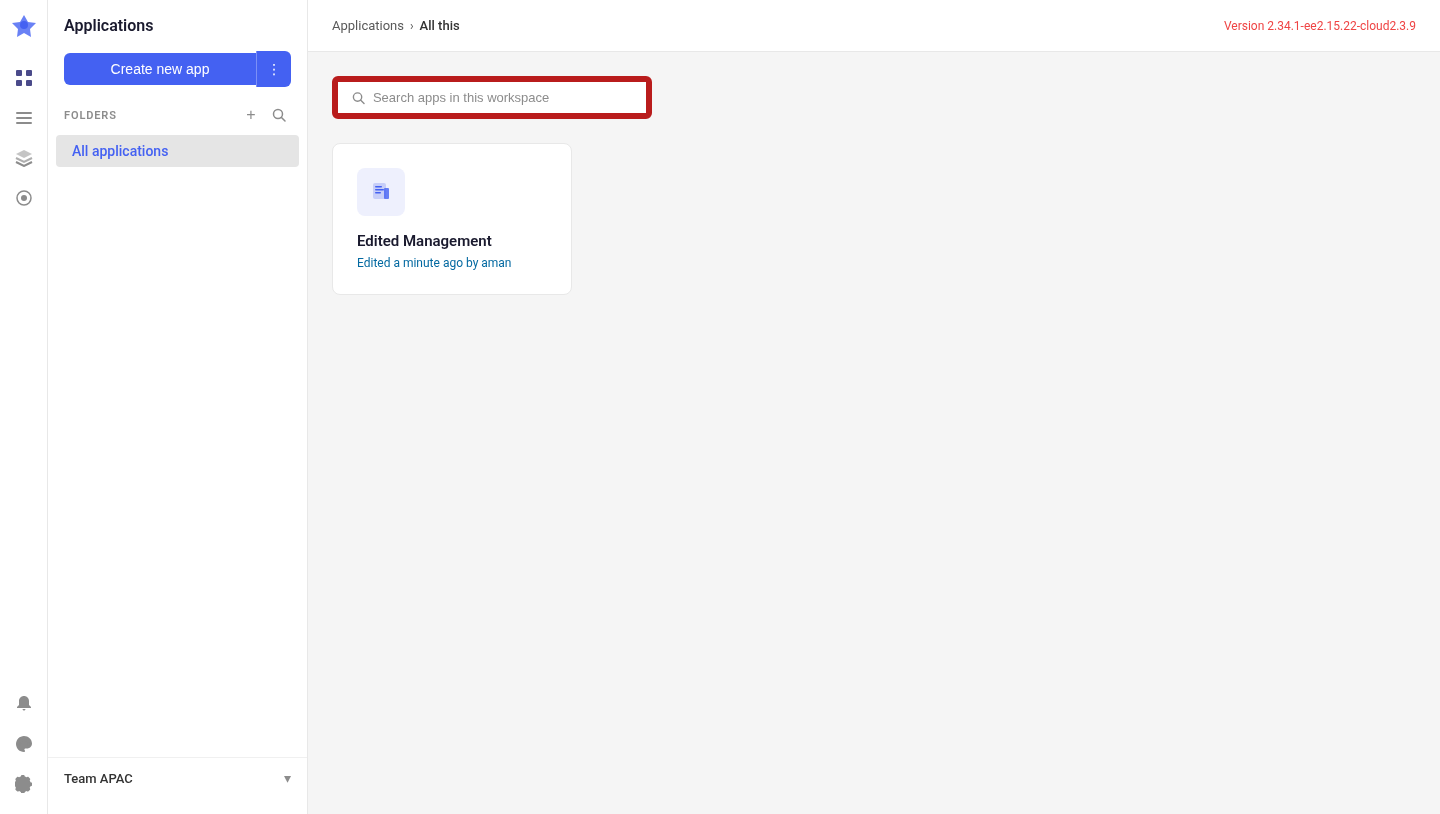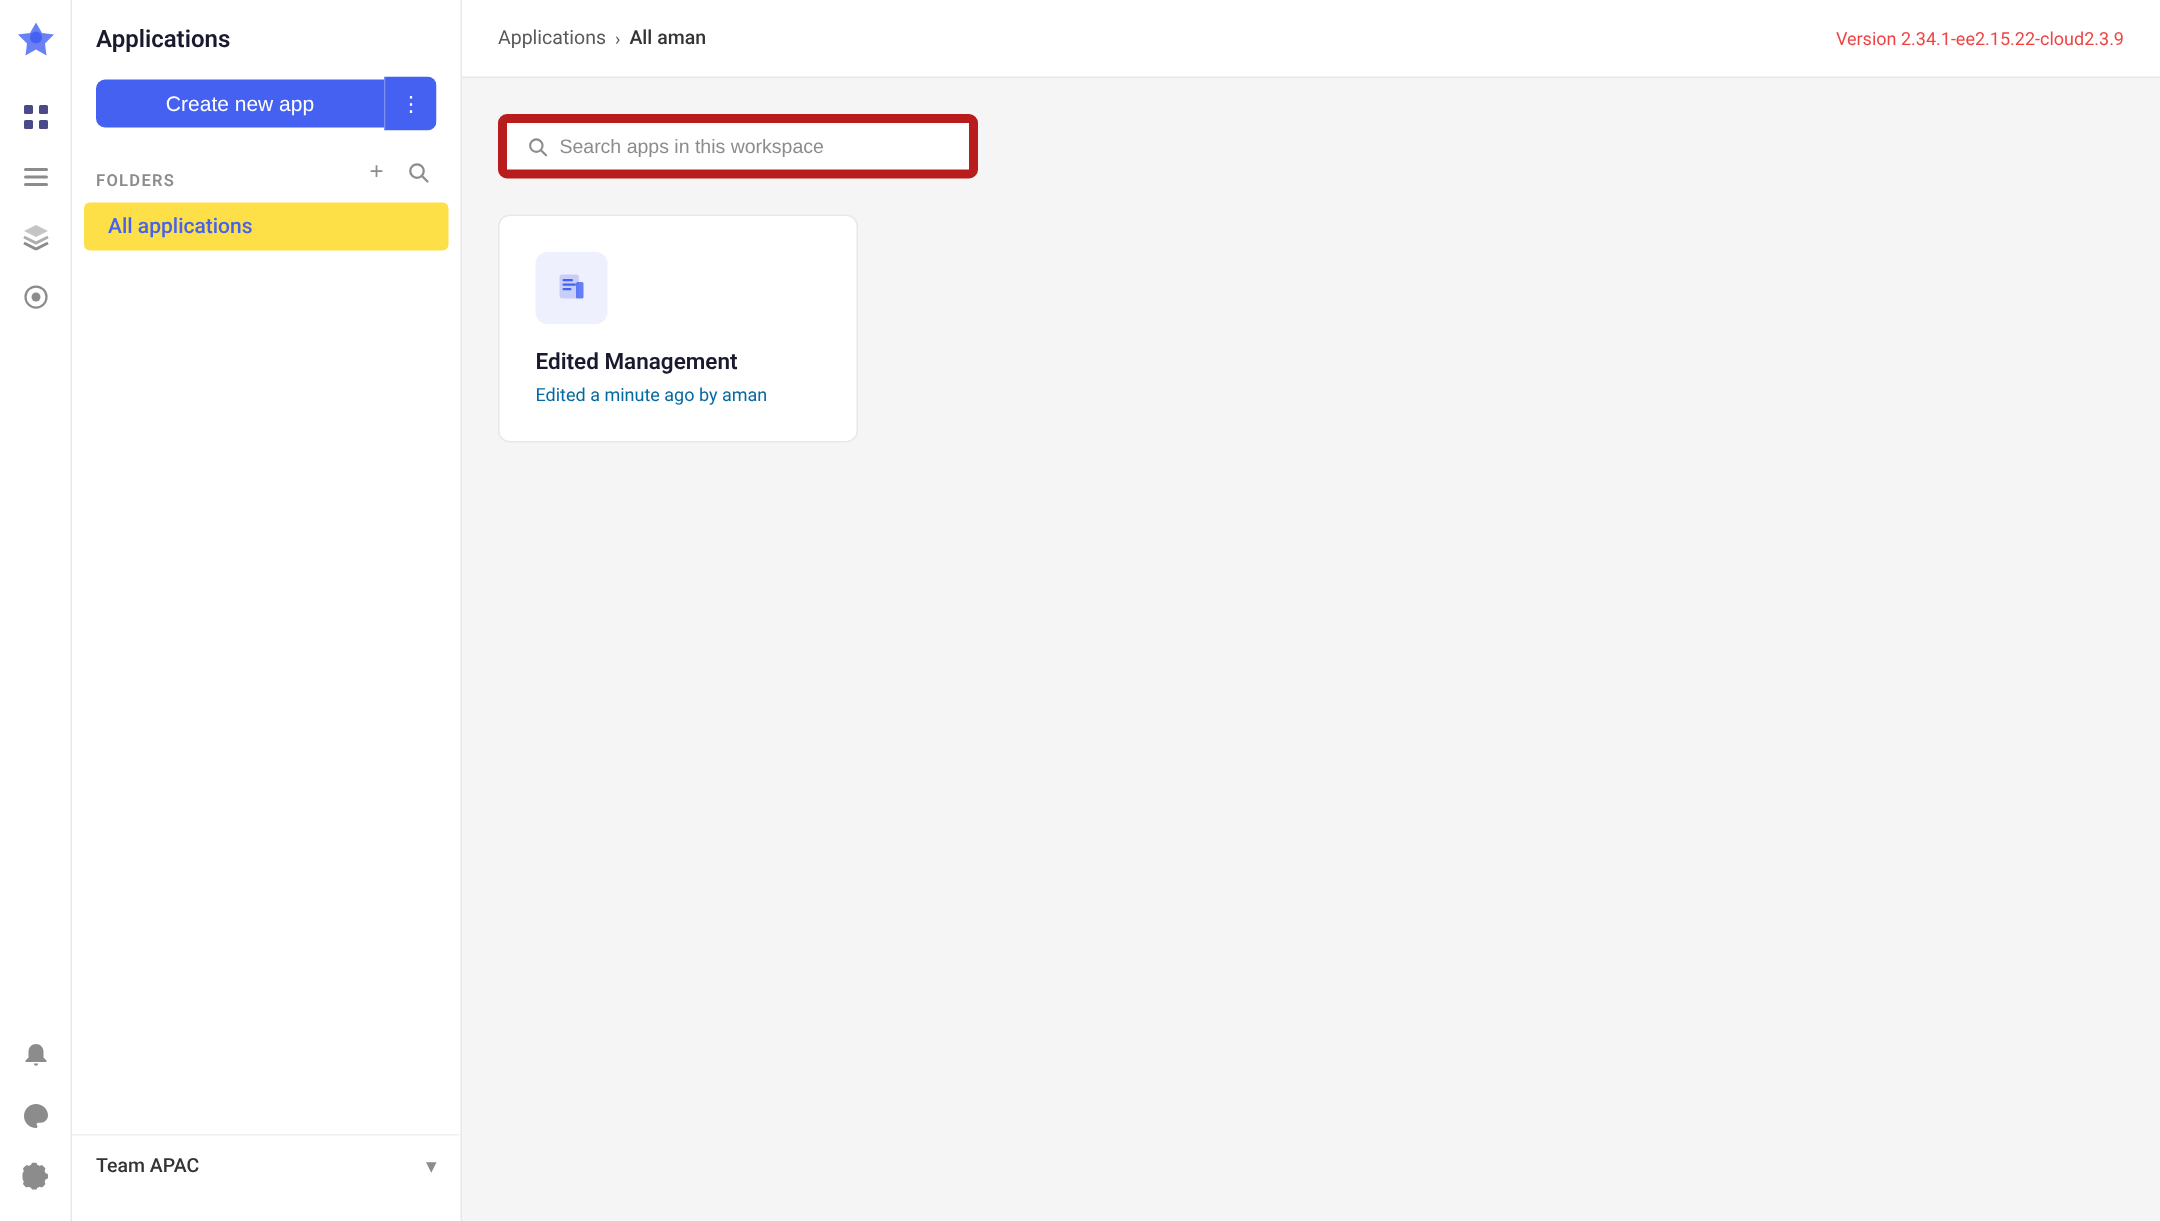--- a/index.html
+++ b/index.html
@@ -91,21 +91,21 @@
       padding: 10px 10px;
       cursor: pointer;
       font-size: 14px;
       display: flex;
       align-items: center;
       justify-content: center;
     }
 
     .folders-header {
       display: flex;
-      align-items: flex-end;
+      align-items: center;
       justify-content: space-between;
       padding: 0 16px 8px;
     }
     .folders-label {
       font-size: 11px;
       font-weight: 600;
       color: #8c8c8c;
       letter-spacing: 0.08em;
     }
     .folders-actions {
@@ -128,21 +128,21 @@
 
     .folder-item {
       padding: 8px 16px;
       font-size: 14px;
       color: #333;
       cursor: pointer;
       border-radius: 4px;
       margin: 0 8px;
     }
     .folder-item.active {
-      background: #fde047;
+      background: #e5e5e5;
       color: #4461F2;
       font-weight: 500;
     }
 
     .sidebar-bottom {
       margin-top: auto;
       padding: 12px 16px;
       border-top: 1px solid #f0f0f0;
       display: flex;
       align-items: center;
@@ -366,21 +366,21 @@
     <span class="team-name">Team APAC</span>
     <span class="chevron-down">▾</span>
   </div>
 </div>
 
 <div class="main-content">
   <div class="top-bar">
     <div class="breadcrumb">
       <span>Applications</span>
       <span class="separator">›</span>
-      <span class="current">All aman</span>
+      <span class="current">All this</span>
     </div>
     <span class="version-info">Version 2.34.1-ee2.15.22-cloud2.3.9</span>
   </div>
 
   <div class="content-area">
     <div class="search-bar">
       <svg width="14" height="14" viewBox="0 0 14 14" fill="#8c8c8c">
         <circle cx="6" cy="6" r="4.5" stroke="#8c8c8c" stroke-width="1.5" fill="none"></circle>
         <line x1="9.5" y1="9.5" x2="13" y2="13" stroke="#8c8c8c" stroke-width="1.5" stroke-linecap="round"></line>
       </svg>

